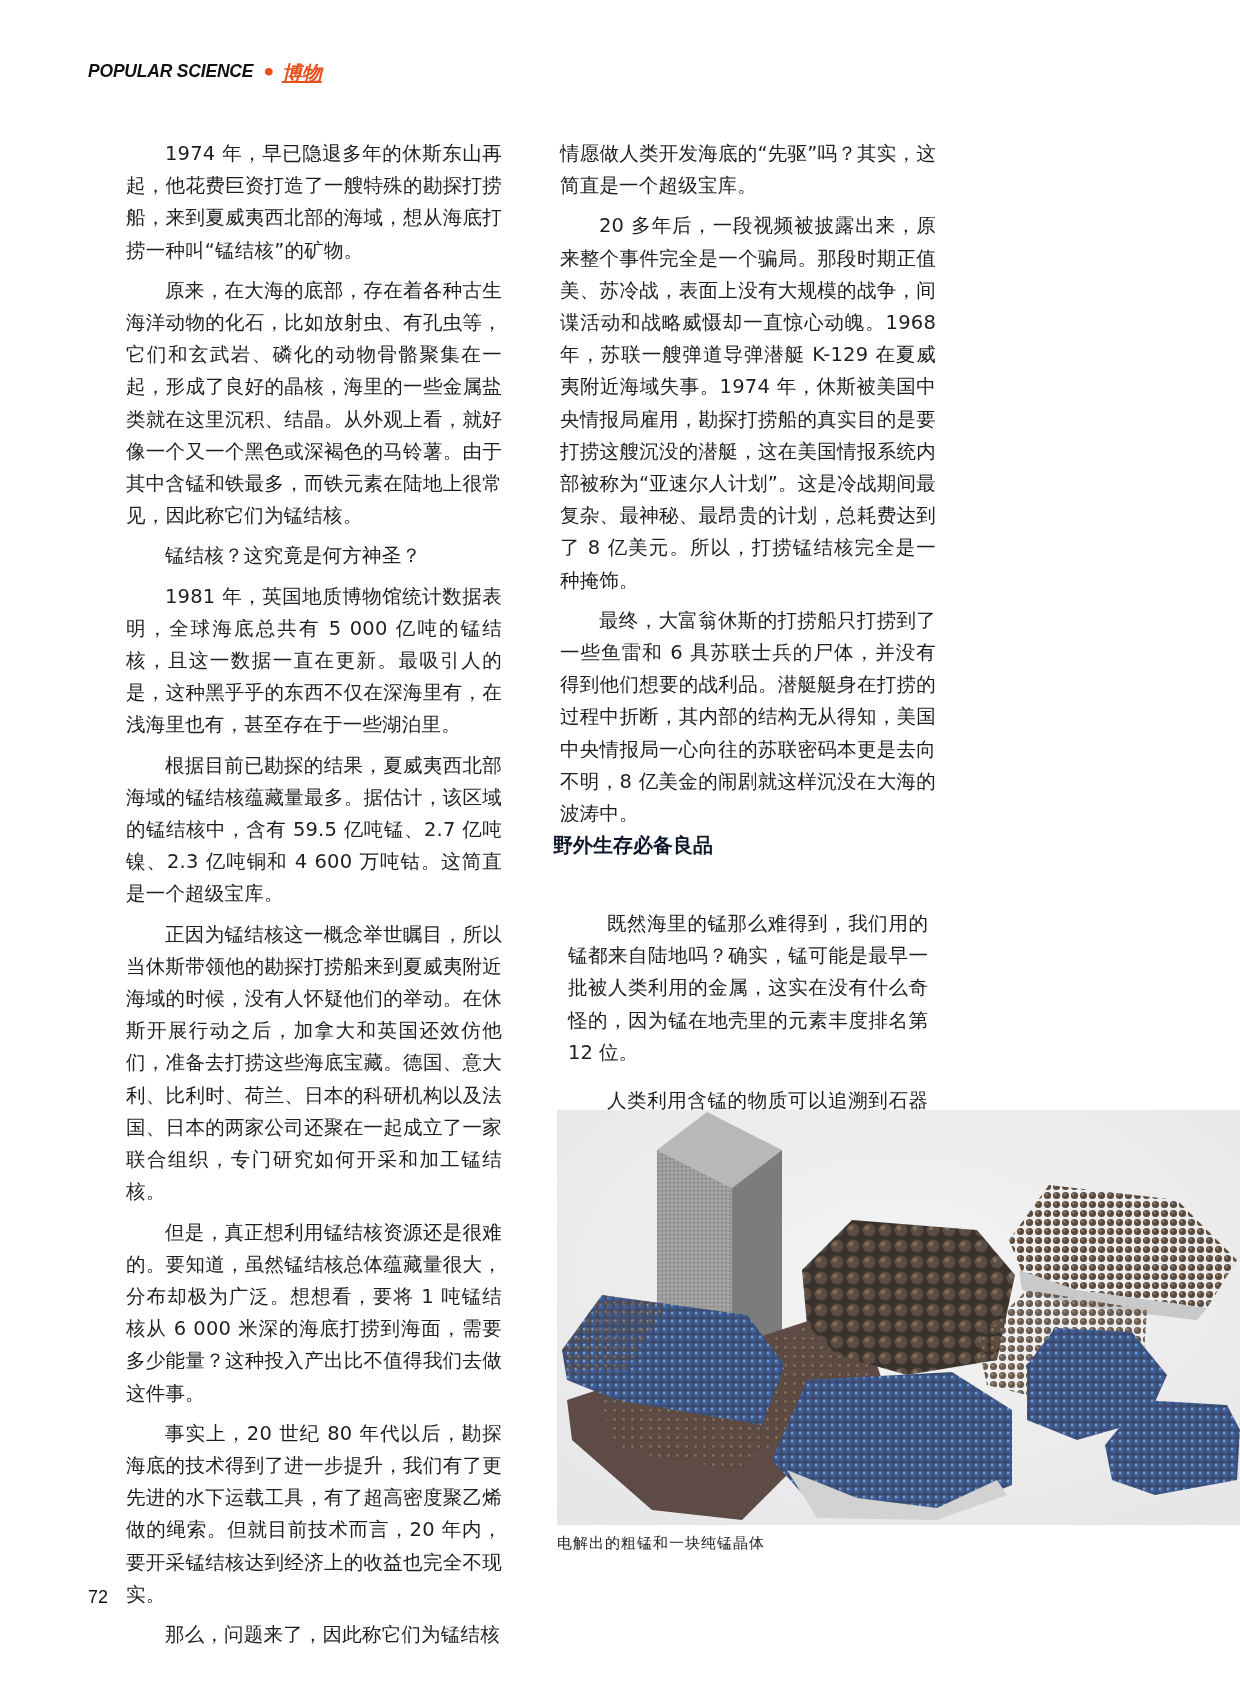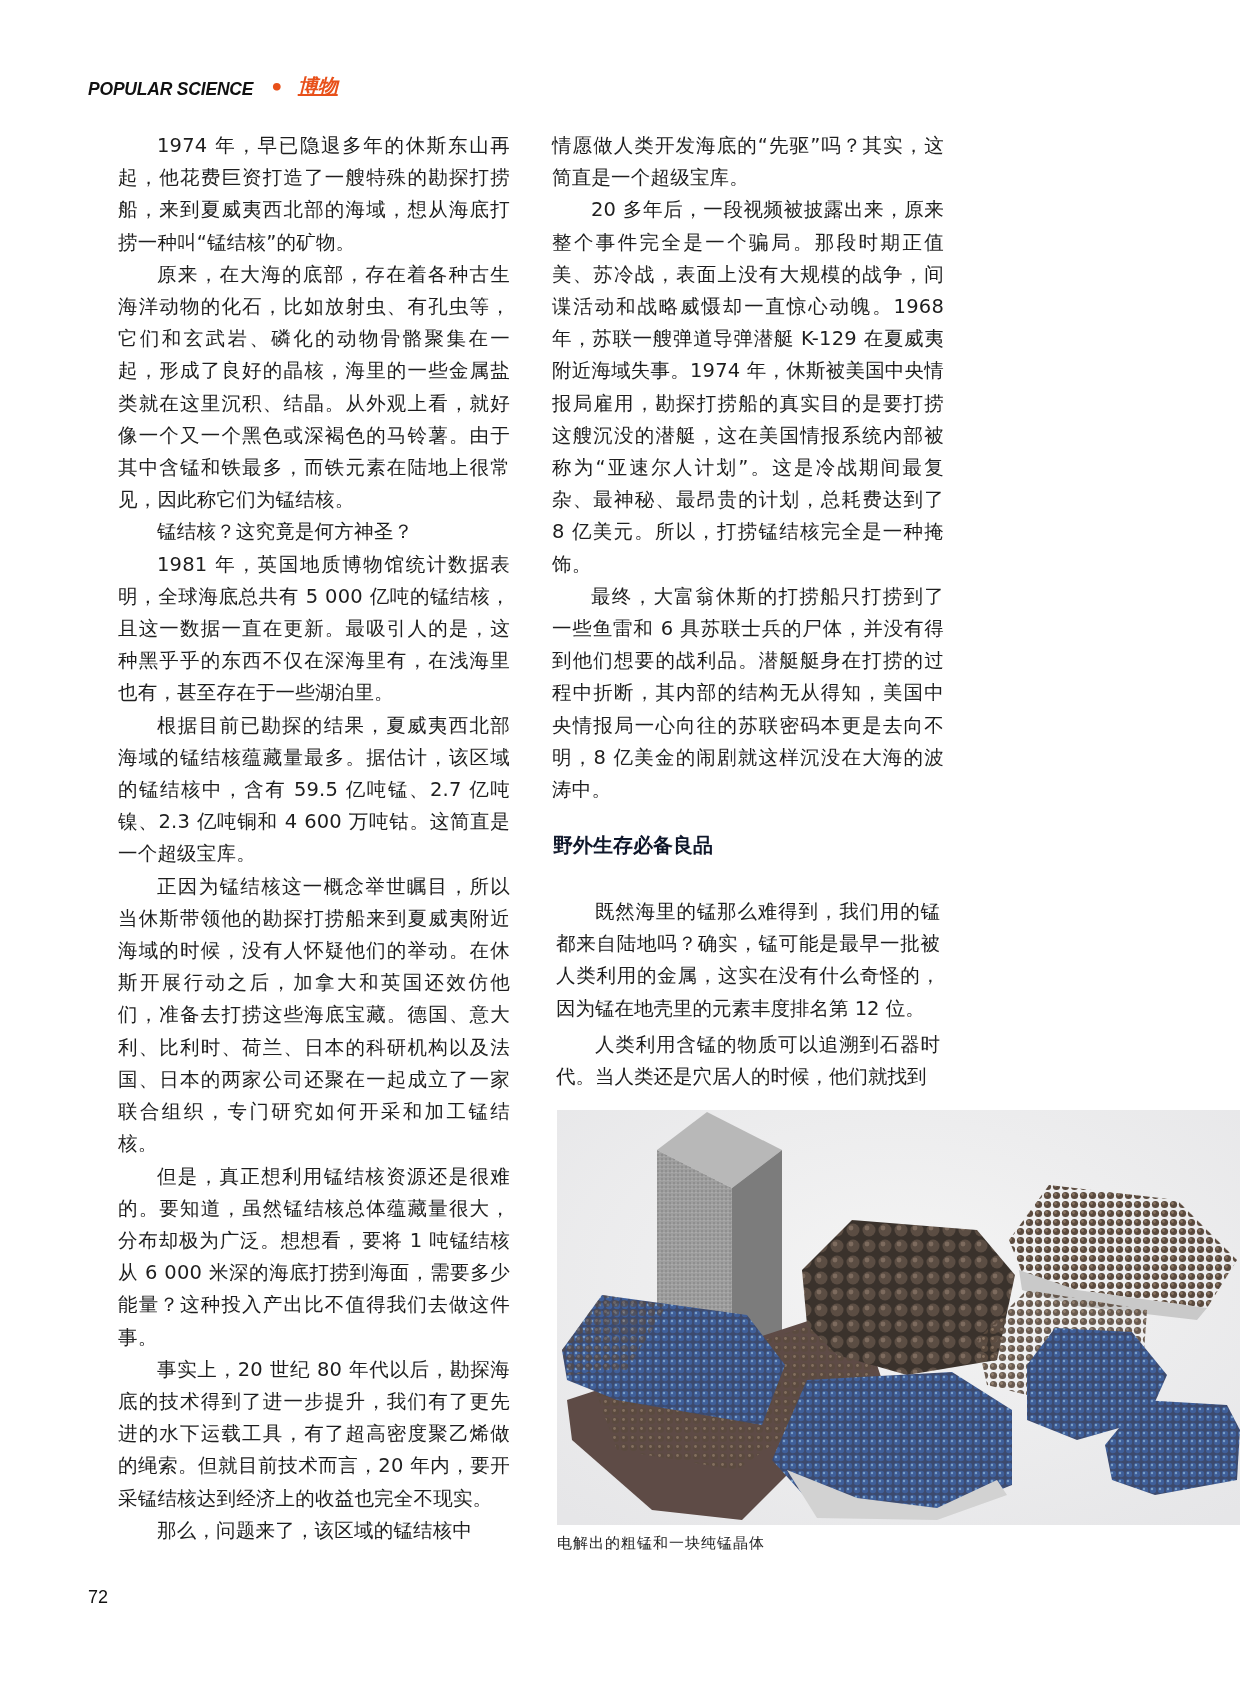--- a/index.html
+++ b/index.html
@@ -1,31 +1,31 @@
 <!DOCTYPE html>
 <html><head>
   <meta charset="utf-8">
   <style>
     html, body { margin: 0; padding: 0; background: #ffffff; }
     body { width: 1240px; height: 1683px; position: relative; overflow: hidden;
            font-family: "DejaVu Sans", "Liberation Sans", sans-serif; color: #1e1e1e; }
-    .header { position: absolute; left: 88px; top: 70px; height: 30px; display: flex; align-items: flex-end; gap: 8px; }
+    .header { position: absolute; left: 88px; top: 60px; height: 30px; display: flex; align-items: flex-start; }
     .brand { font-family: "Liberation Sans", sans-serif; font-weight: 900; font-style: italic;
              font-size: 19px; letter-spacing: -0.2px; color: #111; transform: scaleX(0.92); transform-origin: left; }
     .dot { color: #e8501a; font-size: 22px; margin: 0 6px 0 -6px; font-weight: bold; }
     .section { color: #e8501a; font-weight: bold; font-style: italic; font-size: 20px; text-decoration: underline; }
     .col { position: absolute; top: 130px; font-size: 19.5px; line-height: 32.2px; letter-spacing: 0.2px; }
     .col.left { left: 118px; width: 392px; }
     .col.right { left: 552px; width: 392px; }
-    .col p { margin: 0; text-indent: 2em; text-align: justify; }
+    .col p { margin: 8px; text-indent: 2em; text-align: justify; }
     .col p.cont { text-indent: 0; }
     .subhead { position: absolute; left: 553px; top: 832px; font-size: 20px; font-weight: bold; color: #0f172a;
                font-family: "DejaVu Sans", sans-serif; }
     .right2 { position: absolute; left: 552px; top: 892px; width: 392px; font-size: 19.5px; line-height: 32.2px; }
-    .right2 p { margin: 4px; text-indent: 2em; text-align: justify; }
+    .right2 p { margin: 16px; text-indent: 2em; text-align: justify; }
     .photo { position: absolute; left: 557px; top: 1110px; width: 683px; height: 415px;
              background: #efefef; overflow: hidden; }
     .caption { position: absolute; left: 557px; top: 1534px; font-family: Liberation Mono, monospace; font-size: 15px; color: #222; letter-spacing: 1px; }
     .pagenum { position: absolute; left: 88px; top: 1587px; font-family: "Liberation Sans", sans-serif; font-size: 18px; color: #111; }
   </style>
 </head>
 <body>
 
 <div class="header">
   <span class="brand">POPULAR SCIENCE</span>
@@ -35,21 +35,21 @@
 
 <div class="col left">
   <p>1974 年，早已隐退多年的休斯东山再起，他花费巨资打造了一艘特殊的勘探打捞船，来到夏威夷西北部的海域，想从海底打捞一种叫“锰结核”的矿物。</p>
   <p>原来，在大海的底部，存在着各种古生海洋动物的化石，比如放射虫、有孔虫等，它们和玄武岩、磷化的动物骨骼聚集在一起，形成了良好的晶核，海里的一些金属盐类就在这里沉积、结晶。从外观上看，就好像一个又一个黑色或深褐色的马铃薯。由于其中含锰和铁最多，而铁元素在陆地上很常见，因此称它们为锰结核。</p>
   <p>锰结核？这究竟是何方神圣？</p>
   <p>1981 年，英国地质博物馆统计数据表明，全球海底总共有 5 000 亿吨的锰结核，且这一数据一直在更新。最吸引人的是，这种黑乎乎的东西不仅在深海里有，在浅海里也有，甚至存在于一些湖泊里。</p>
   <p>根据目前已勘探的结果，夏威夷西北部海域的锰结核蕴藏量最多。据估计，该区域的锰结核中，含有 59.5 亿吨锰、2.7 亿吨镍、2.3 亿吨铜和 4 600 万吨钴。这简直是一个超级宝库。</p>
   <p>正因为锰结核这一概念举世瞩目，所以当休斯带领他的勘探打捞船来到夏威夷附近海域的时候，没有人怀疑他们的举动。在休斯开展行动之后，加拿大和英国还效仿他们，准备去打捞这些海底宝藏。德国、意大利、比利时、荷兰、日本的科研机构以及法国、日本的两家公司还聚在一起成立了一家联合组织，专门研究如何开采和加工锰结核。</p>
   <p>但是，真正想利用锰结核资源还是很难的。要知道，虽然锰结核总体蕴藏量很大，分布却极为广泛。想想看，要将 1 吨锰结核从 6 000 米深的海底打捞到海面，需要多少能量？这种投入产出比不值得我们去做这件事。</p>
   <p>事实上，20 世纪 80 年代以后，勘探海底的技术得到了进一步提升，我们有了更先进的水下运载工具，有了超高密度聚乙烯做的绳索。但就目前技术而言，20 年内，要开采锰结核达到经济上的收益也完全不现实。</p>
-  <p>那么，问题来了，该区域的锰结核中</p>
+  <p>那么，问题来了，因此称它们为锰结核</p>
 </div>
 
 <div class="col right">
   <p class="cont">情愿做人类开发海底的“先驱”吗？其实，这简直是一个超级宝库。</p>
   <p>20 多年后，一段视频被披露出来，原来整个事件完全是一个骗局。那段时期正值美、苏冷战，表面上没有大规模的战争，间谍活动和战略威慑却一直惊心动魄。1968 年，苏联一艘弹道导弹潜艇 K-129 在夏威夷附近海域失事。1974 年，休斯被美国中央情报局雇用，勘探打捞船的真实目的是要打捞这艘沉没的潜艇，这在美国情报系统内部被称为“亚速尔人计划”。这是冷战期间最复杂、最神秘、最昂贵的计划，总耗费达到了 8 亿美元。所以，打捞锰结核完全是一种掩饰。</p>
   <p>最终，大富翁休斯的打捞船只打捞到了一些鱼雷和 6 具苏联士兵的尸体，并没有得到他们想要的战利品。潜艇艇身在打捞的过程中折断，其内部的结构无从得知，美国中央情报局一心向往的苏联密码本更是去向不明，8 亿美金的闹剧就这样沉没在大海的波涛中。</p>
 </div>
 
 <div class="subhead">野外生存必备良品</div>
 

